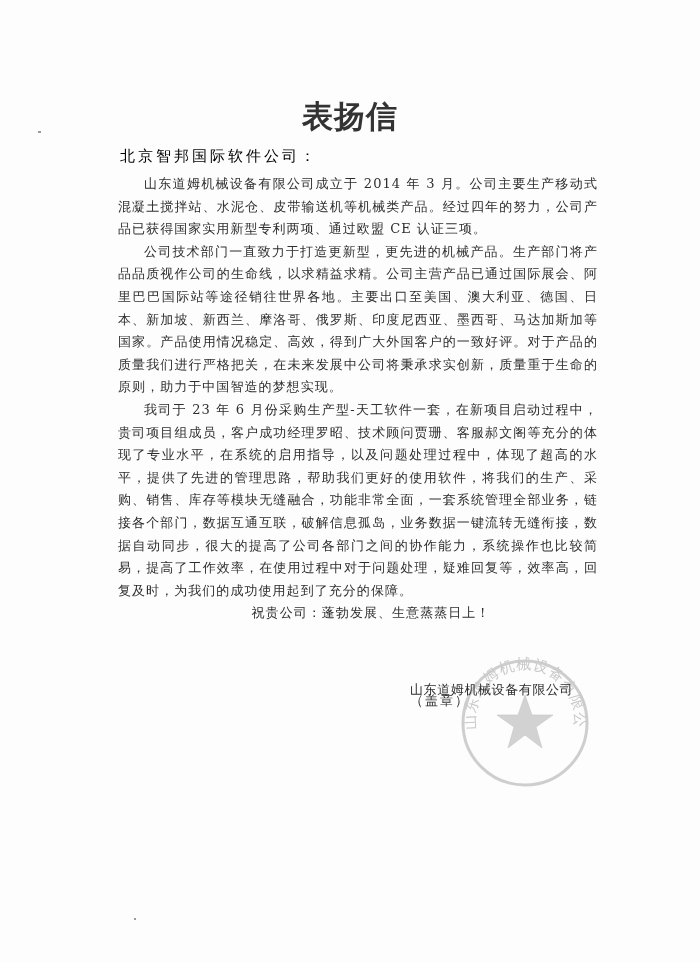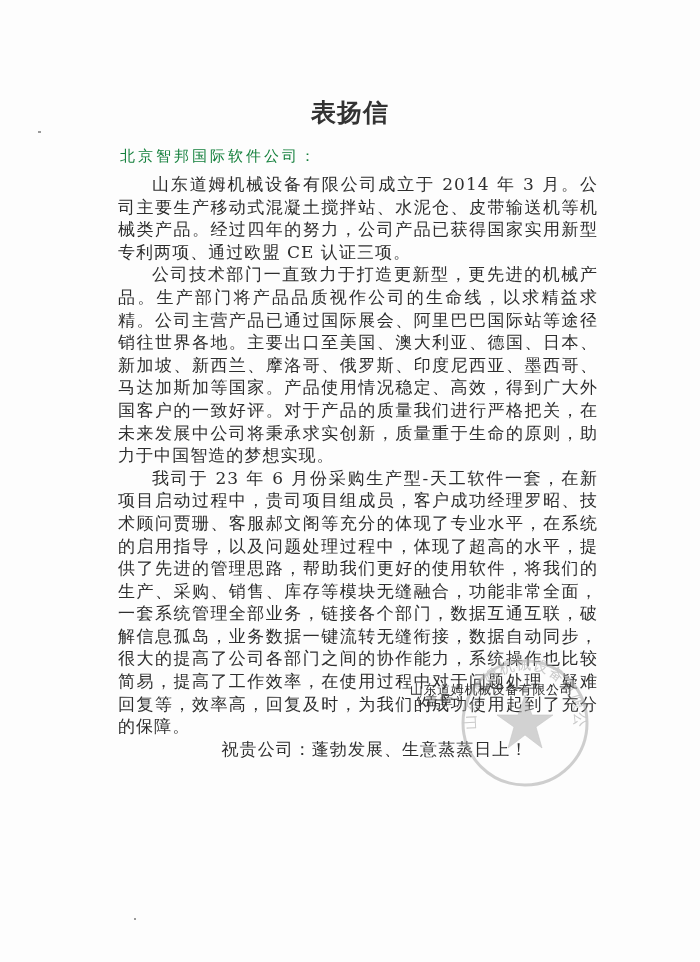--- a/index.html
+++ b/index.html
@@ -20,39 +20,39 @@
       left: 0; top: 0;
       width: 700px; height: 962px;
       background: #fdfdfd;
     }
     .title {
       position: absolute;
       left: 0; width: 700px;
       top: 96px;
       text-align: center;
       font-family: "DejaVu Sans", "Liberation Sans", sans-serif;
-      font-size: 25px;
+      font-size: 31px;
       font-weight: bold;
       color: #333333;
       letter-spacing: 1px;
     }
     .salutation {
       position: absolute;
       left: 120px;
       top: 147px;
       font-size: 15px;
       letter-spacing: 3px;
-      color: #15803d;
+      color: #000000;
     }
     .body-text {
       position: absolute;
       left: 118px;
       top: 173px;
       width: 480px;
-      font-size: 17px;
+      font-size: 13px;
       line-height: 22.6px;
       letter-spacing: 1.05px;
       text-align: justify;
       color: #2e2e2e;
     }
     .body-text p {
       margin: 0;
       text-indent: 2em;
     }
     .body-text p.last { text-align: center; }

